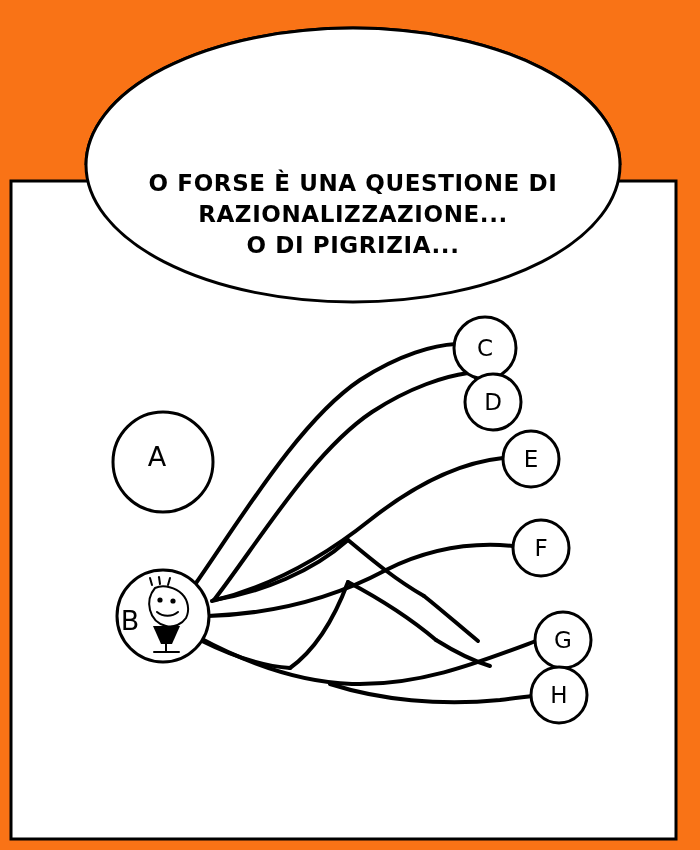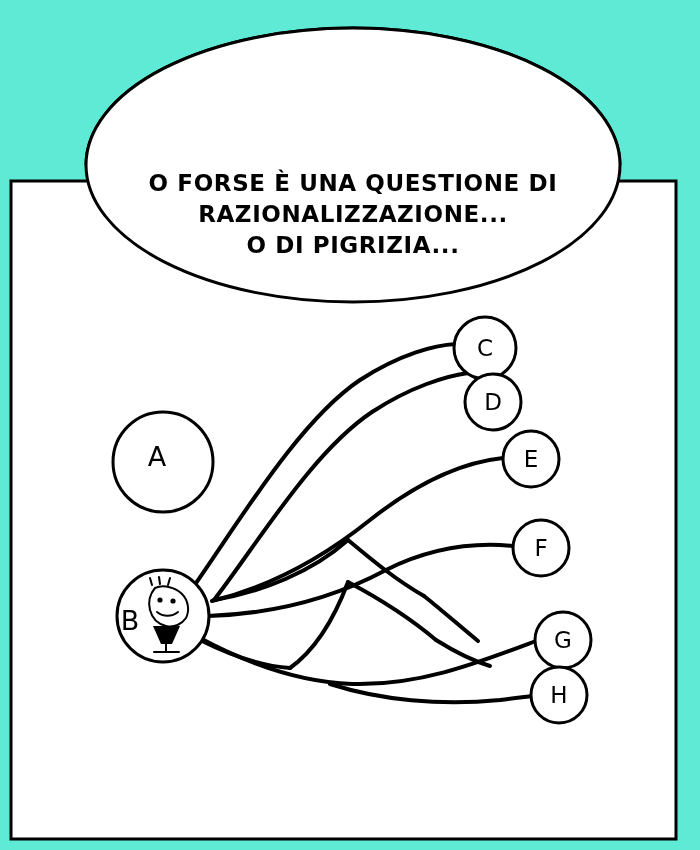--- a/index.html
+++ b/index.html
@@ -4,21 +4,21 @@
 <style>
   html, body {
     margin: 0;
     padding: 0;
     background: #ffffff;
   }
   #stage {
     position: relative;
     width: 700px;
     height: 850px;
-    background: #5eead4;
+    background: #f97316;
     overflow: hidden;
     font-family: "DejaVu Sans", sans-serif;
   }
   #comic-svg {
     position: absolute;
     left: 0;
     top: 0;
     width: 700px;
     height: 850px;
   }

